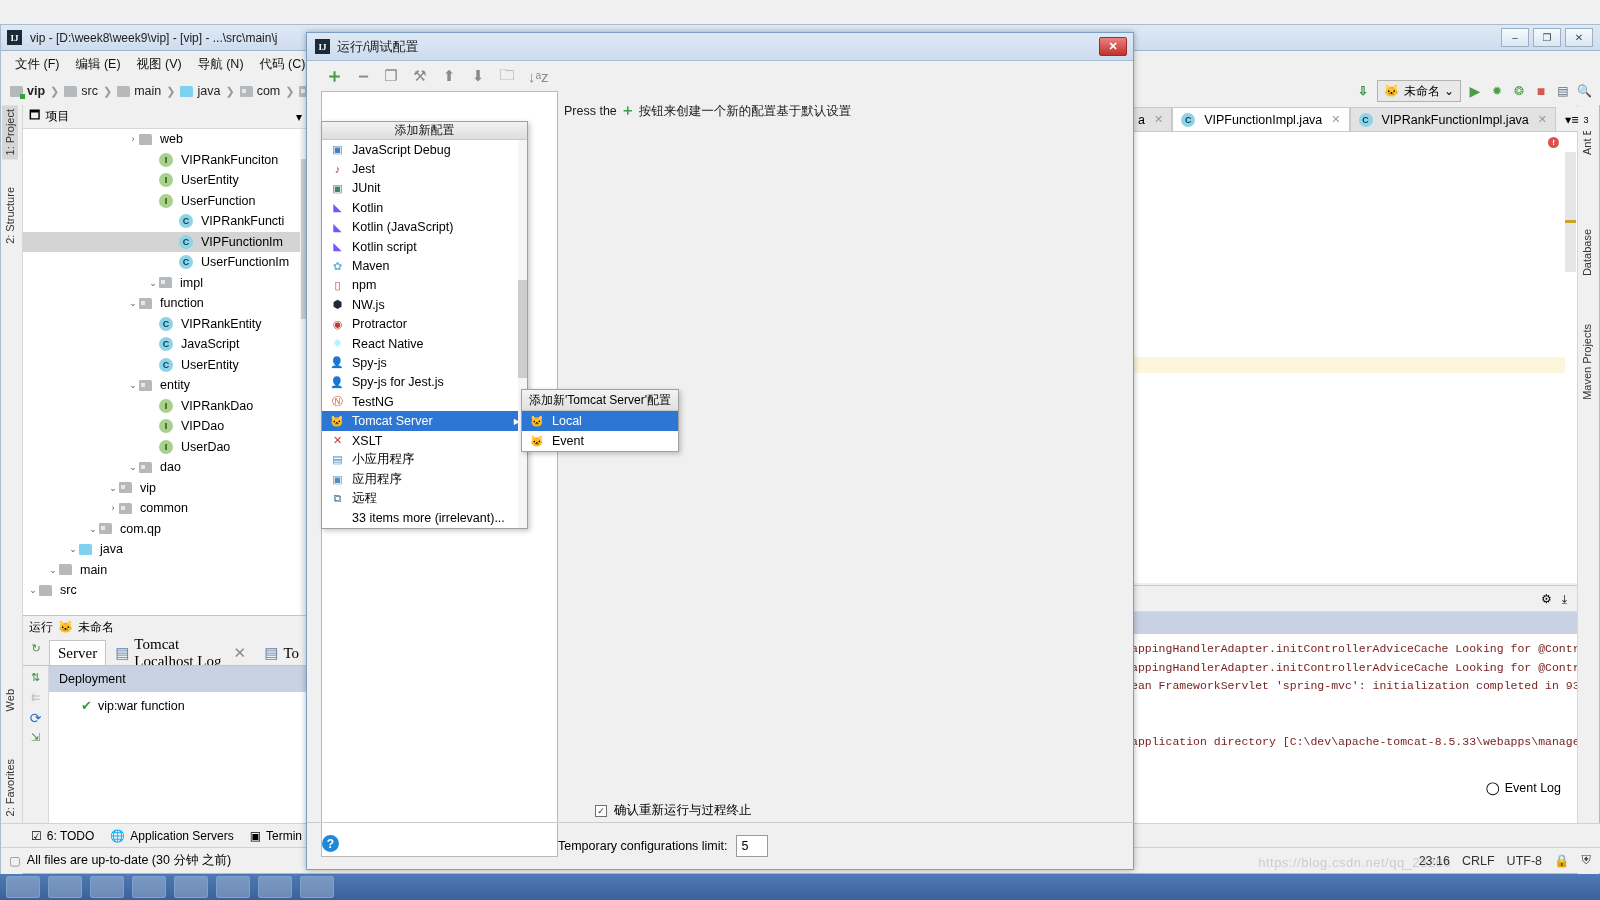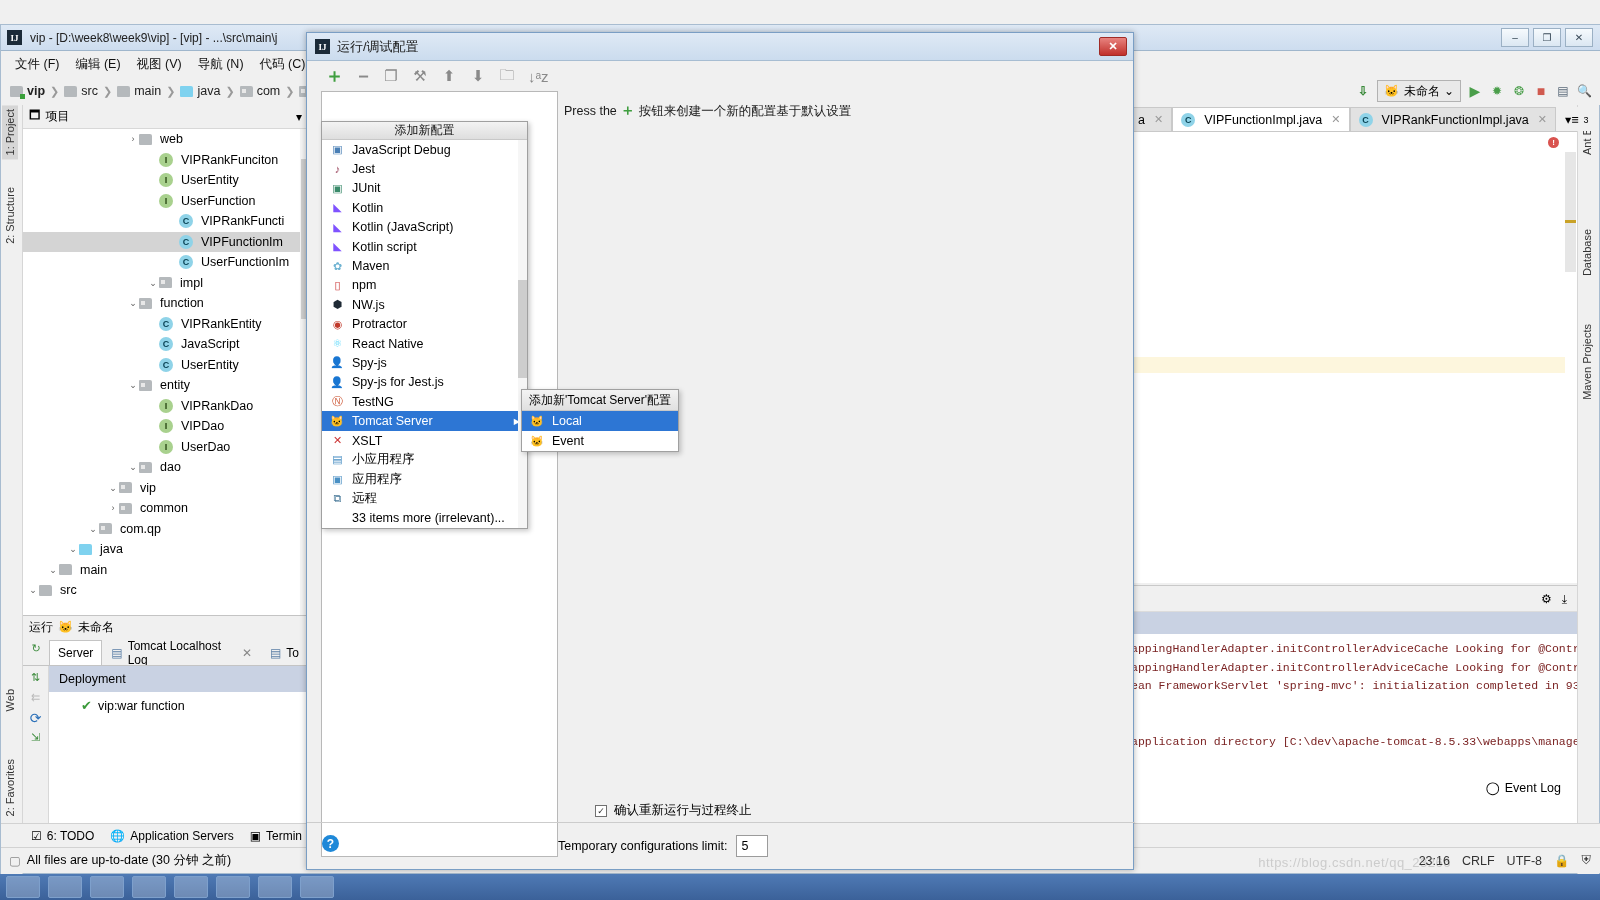--- a/index.html
+++ b/index.html
@@ -75,22 +75,22 @@
   .cls-ic.iface { background:#a9d18e; color:#24420f; }
   .tlabel { margin-left:4px; }
   .scrollv { position:absolute; right:0; top:0; width:8px; height:100%; background:#f5f5f5; }
   .scrollv i { position:absolute; left:1px; top:30px; width:6px; height:160px; background:#cfcfcf; display:block;}
 
   
   .runpanel { position:absolute; left:22px; top:590px; width:286px; height:235px; background:#f0f0f0;
               border-top:1px solid #c4c4c4; border-right:1px solid #c4c4c4; }
   .runhead { height:22px; display:flex; align-items:center; gap:5px; padding:0 6px; font-size:12px;}
   .runtabs { height:27px; display:flex; align-items:flex-end; padding-left:26px; background:#f0f0f0; }
-  .rtab { height:25px; padding:0 8px; display:flex; align-items:center; gap:5px; font-size:12px;
-          border:1px solid transparent; border-bottom:none; }
+  .rtab { height:25px; padding:0 8px; display:flex; align-items:center; gap:5px; font-size:15px;
+          border:1px solid transparent; border-bottom:none;font-family:Liberation Serif, serif; }
   .rtab.sel { background:#fff; border-color:#c4c4c4; }
   .runbody { position:absolute; left:0; top:49px; width:286px; height:186px; background:#fff;
              border-top:1px solid #c4c4c4; }
   .deployhdr { height:26px; background:#c9d2e3; display:flex; align-items:center; padding-left:10px;
                font-size:12.5px; }
   .vtoolbar { position:absolute; left:0; top:0; width:26px; height:186px; background:#f0f0f0;
               border-right:1px solid #d8d8d8; display:flex; flex-direction:column; align-items:center;
               padding-top:4px; gap:5px; }
   .leftrunbar { position:absolute; left:0; top:22px; width:26px; height:213px; background:#f0f0f0;
                 display:flex; flex-direction:column; align-items:center; padding-top:3px; gap:6px; }

